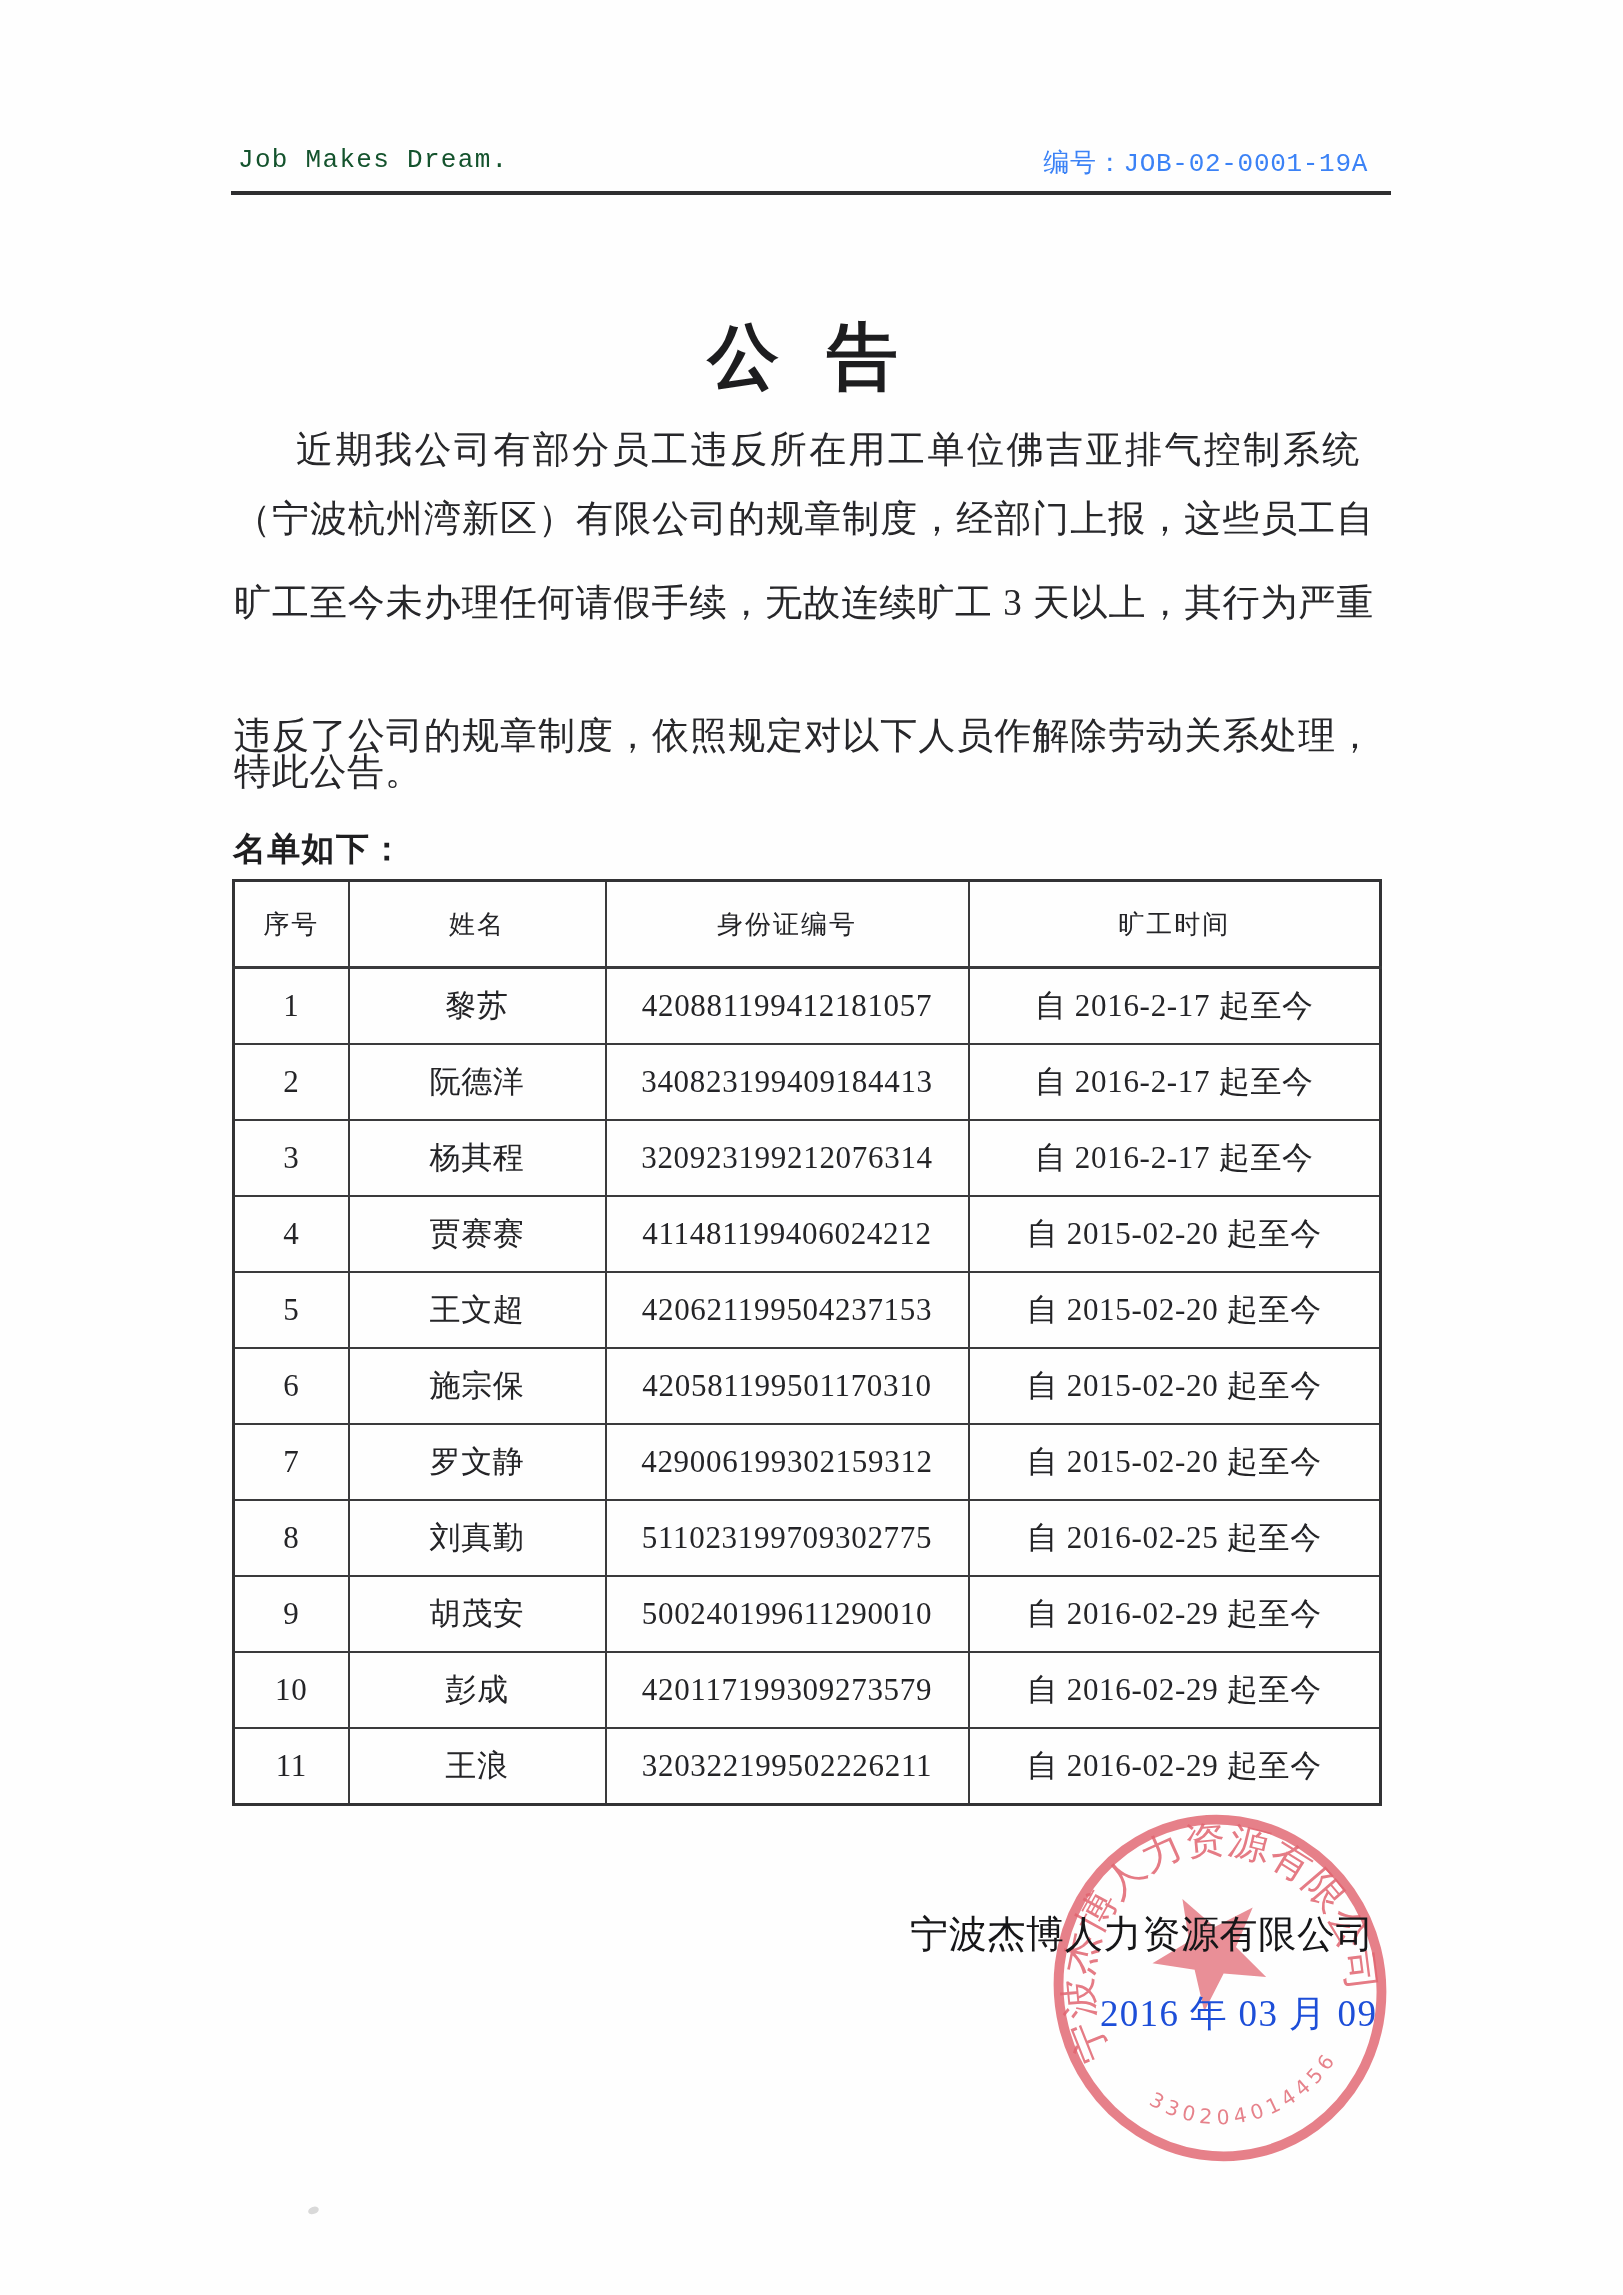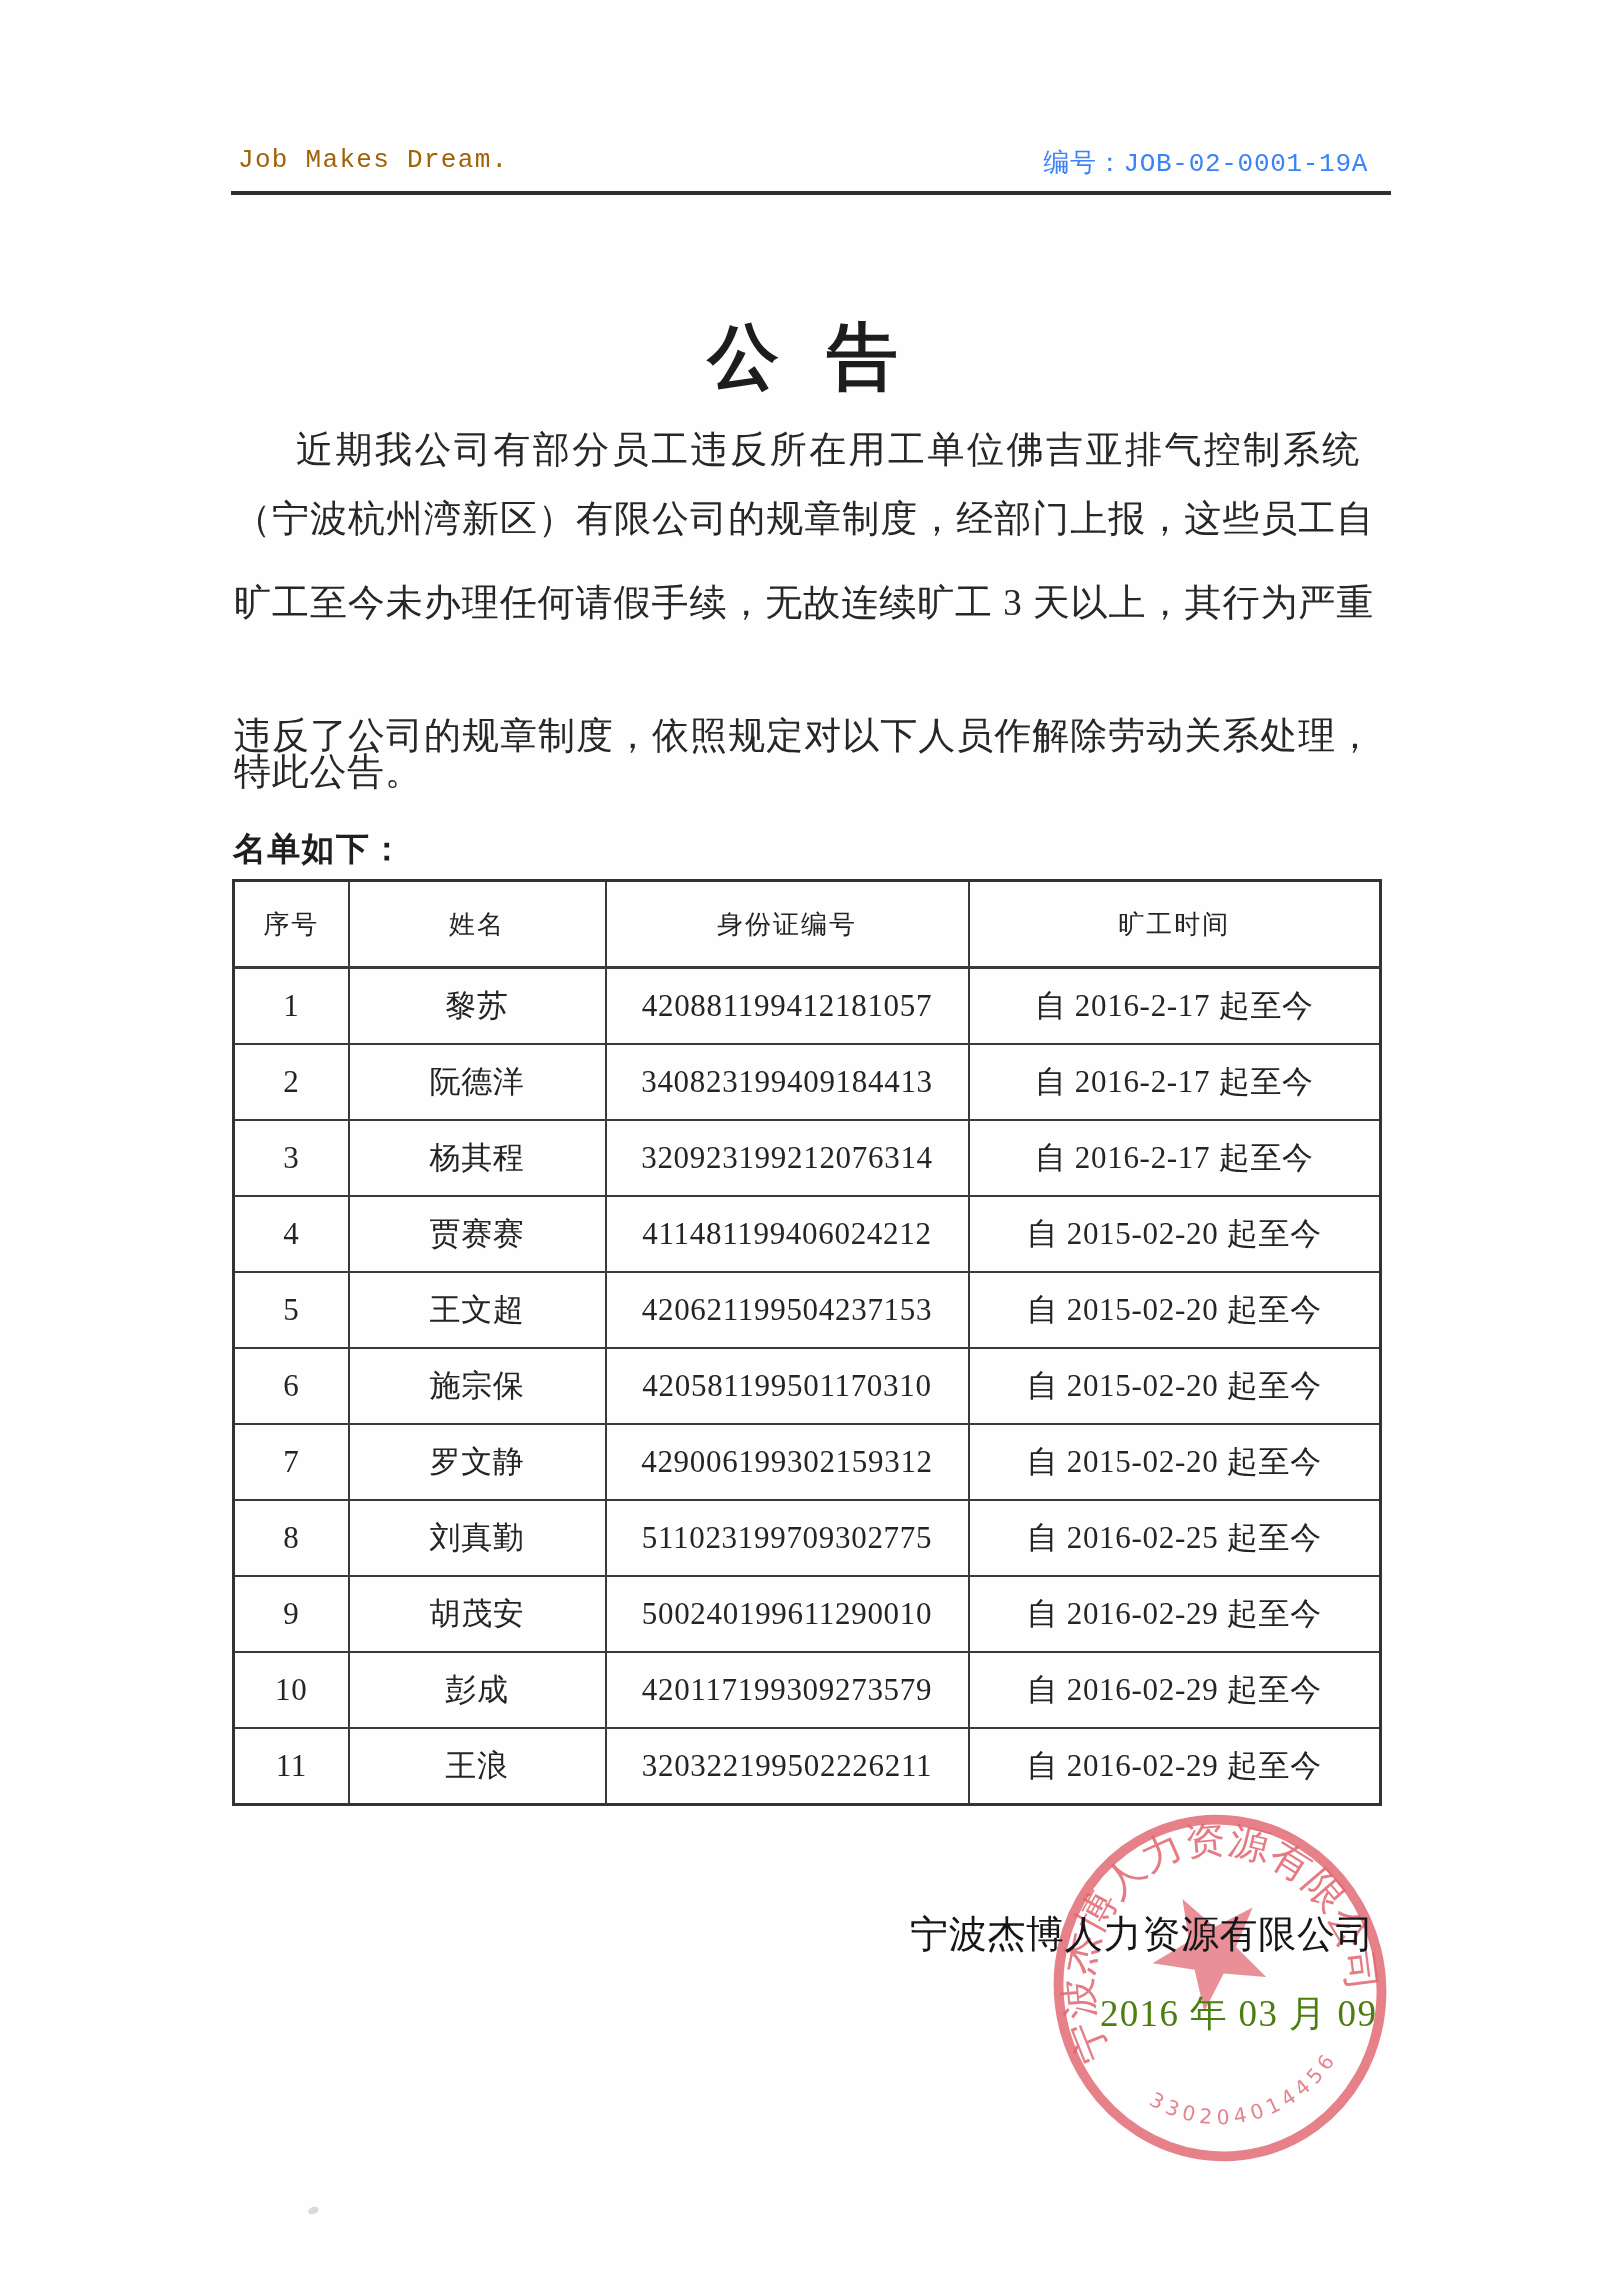--- a/index.html
+++ b/index.html
@@ -2,21 +2,21 @@
 <html style="font-size:10.5px"><head>
 <meta charset="utf-8">
 <style>
   html,body{margin:0;padding:0;background:#ffffff;}
   .page{
     position:relative;width:1623px;height:2295px;background:#fefefe;
     font-family:"Liberation Serif","DejaVu Serif",serif;color:#2b2b2e;overflow:hidden;
   }
   .hdr-slogan{
     position:absolute;left:238px;top:145px;font-family:"Liberation Mono","DejaVu Sans Mono",monospace;
-    font-size:26px;color:#a16207;letter-spacing:1.3px;white-space:nowrap;
+    font-size:26px;color:#14532d;letter-spacing:1.3px;white-space:nowrap;
   }
   .hdr-docno{
     position:absolute;right:255px;top:145px;font-family:"Liberation Mono","DejaVu Sans Mono",monospace;
     font-size:26px;color:#3b82f6;letter-spacing:0.7px;white-space:nowrap;
   }
   .hdr-rule{
     position:absolute;left:231px;top:191px;width:1160px;height:3.9px;background:#2e2e30;
   }
   .doc-title{
     position:absolute;left:234px;top:310px;width:1140px;text-align:center;
@@ -44,21 +44,21 @@
   table.roster td{height:72px;font-size:31px;letter-spacing:0.7px;}
   col.c1{width:115px;} col.c2{width:257px;} col.c3{width:363px;} col.c4{width:412px;}
   .stamp{
     position:absolute;left:1049px;top:1810px;width:342px;height:356px;z-index:1;
   }
   .footer-company{
     position:absolute;left:910px;top:1909px;font-size:38px;color:#161618;letter-spacing:0.7px;
     z-index:2;white-space:nowrap;
   }
   .footer-date{
-    position:absolute;left:1100px;top:1989px;font-size:37px;color:#4d7c0f;letter-spacing:1.3px;
+    position:absolute;left:1100px;top:1989px;font-size:37px;color:#1d4ed8;letter-spacing:1.3px;
     z-index:2;white-space:nowrap;
   }
   .smudge{
     position:absolute;left:308px;top:2207px;width:10.5px;height:7.2px;border-radius:50%;
     background:#d9d9d9;transform:rotate(-20deg);
   }
 </style>
 </head>
 <body>
 

